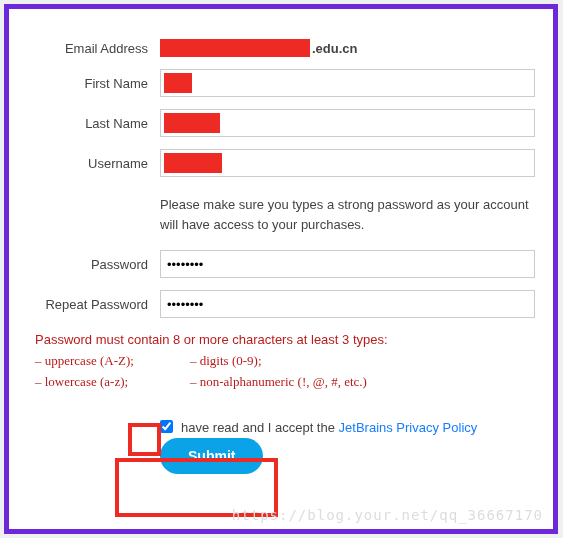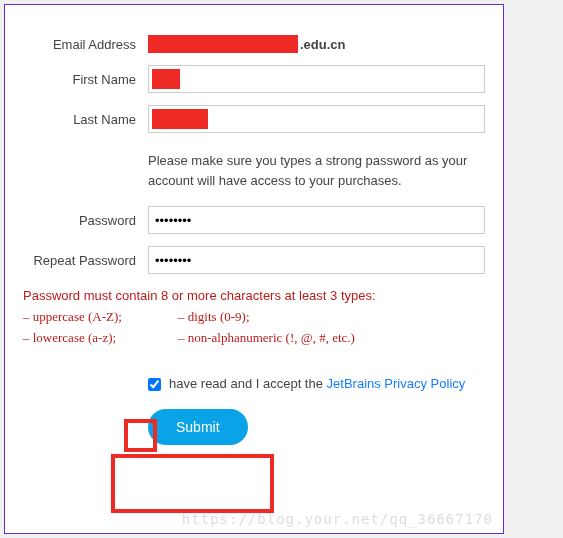--- a/index.html
+++ b/index.html
@@ -3,24 +3,24 @@
   <meta charset="utf-8">
   <style>
     * { box-sizing: border-box; margin: 0; padding: 0; }
     body {
       font-family: -apple-system, BlinkMacSystemFont, "Segoe UI", Arial, sans-serif;
       background: #f0f0f0;
       padding: 4px;
     }
     .container {
       background: #fff;
-      border: 1px solid #6d28d9;
-      width: 500px;
+      border: 5px solid #6d28d9;
+      width: 554px;
       height: 530px;
-      padding: 30px 18px 18px 18px;
+      padding: 30px 18px 18px 26px;
       position: relative;
     }
     .row {
       display: flex;
       align-items: center;
       margin-bottom: 12px;
     }
     .label {
       width: 125px;
       text-align: right;
@@ -73,41 +73,41 @@
     .hint-cols {
       display: flex;
       font-family: Liberation Serif, serif;
     }
     .hint-col1 { width: 155px; }
     .hint-col2 { flex: 1; }
     .checkbox-row {
       margin-left: 125px;
       margin-top: 28px;
       display: flex;
-      align-items: flex-end;
+      align-items: flex-start;
       font-size: 13px;
       color: #444;
       position: relative;
     }
     .checkbox-row input[type="checkbox"] {
       margin-right: 8px;
       width: 13px;
       height: 13px;
     }
     .link { color: #167dff; text-decoration: none; }
     .submit-btn {
       margin-left: 125px;
-      margin-top: 18px;
+      margin-top: 3px;
       background: #0aa3e8;
       color: #fff;
       border: none;
       border-radius: 20px;
       padding: 10px 28px;
       font-size: 14px;
-      font-weight: 400;
+      font-weight: 700;
       cursor: pointer;
     }
     .highlight-box1 {
       position: absolute;
       border: 4px solid #ed2b24;
       pointer-events: none;
     }
     .hb-check { left: 119px; top: 414px; width: 33px; height: 33px; }
     .hb-submit { left: 106px; top: 449px; width: 163px; height: 59px; }
     .watermark {
@@ -143,20 +143,27 @@
   </div>
 
   <div class="row">
     <div class="label">Last Name</div>
     <div class="field">
       <input class="input" type="text" style="">
       <span class="redact redact-last"></span>
     </div>
   </div>
 
+  <div class="row">
+    <div class="label">Username</div>
+    <div class="field">
+      <input class="input" type="text" style="">
+      <span class="redact redact-user"></span>
+    </div>
+  </div>
 
   <div class="helper">Please make sure you types a strong password as your account will have access to your purchases.</div>
 
   <div class="row">
     <div class="label">Password</div>
     <div class="field">
       <input class="input" type="password" value="••••••••" style="">
     </div>
   </div>
 

